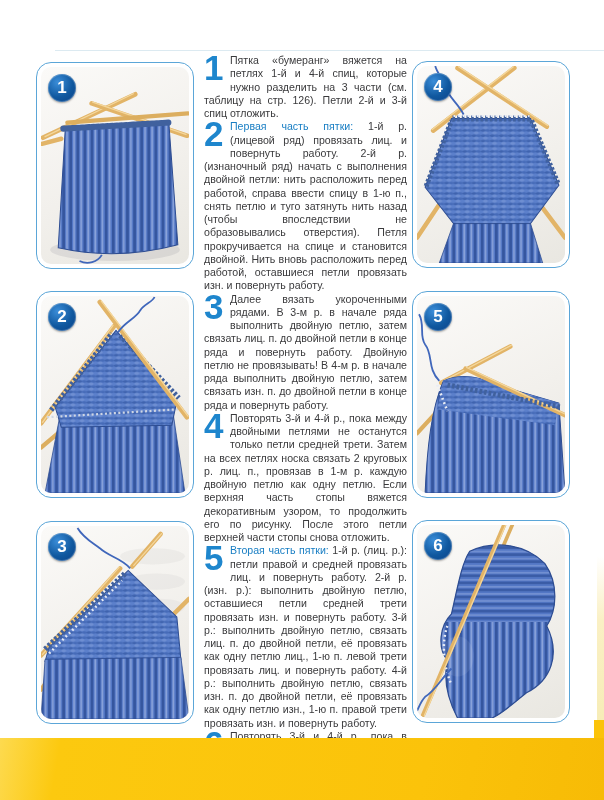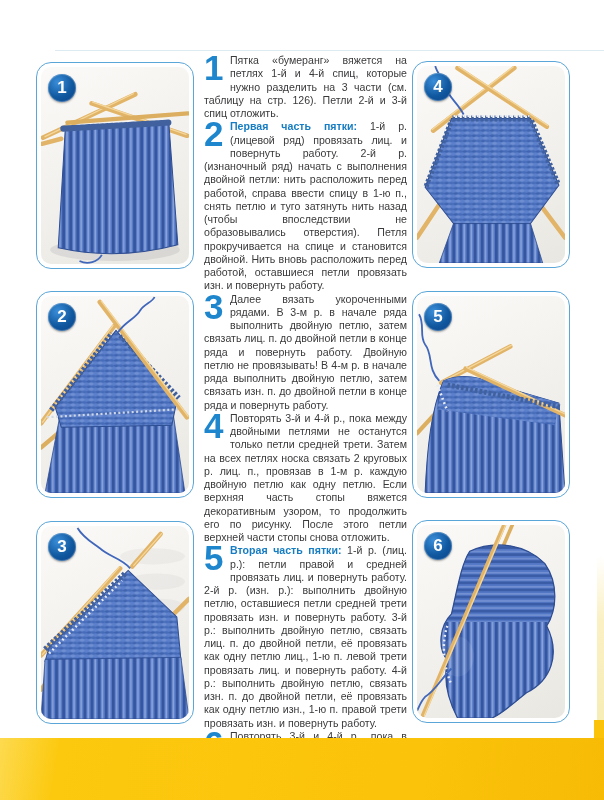--- a/index.html
+++ b/index.html
@@ -19,21 +19,21 @@
          background:radial-gradient(circle at 35% 30%,#3b8ed9 0%,#10589f 55%,#0a4187 100%);
          color:#ffffff;font-size:17px;font-weight:bold;line-height:28px;text-align:center;
          box-shadow:0 1px 2px rgba(0,0,0,.35), inset 0 0 0 1px rgba(255,255,255,.22);}
 
   
   .text-col{position:absolute;left:204px;top:54px;width:203px;color:#3a3a3c;
             font-size:10.6px;line-height:13.25px;text-align:justify;}
   .step{margin:0;}
   .dropnum{float:left;clear:left;width:23px;font-size:35px;line-height:26px;font-weight:bold;
            color:#1e86cd;margin:1px 3px 0 0;text-align:left;}
-  .lead{color:#177dc3;font-weight:bold;}
+  .lead{color:#177dc3;font-weight:normal;}
 
   
   .yellow-bar{position:absolute;left:0;top:738px;width:604px;height:62px;
               background:linear-gradient(100deg,#fdda4f 0%,#fcc90f 10%,#fbc30a 70%,#f7bb06 100%);}
   .right-stripe{position:absolute;right:0;top:556px;width:7px;height:184px;
                 background:linear-gradient(to bottom,rgba(250,240,196,0) 0%,#faf0c4 35%,#f6ecb4 100%);}
   .right-corner{position:absolute;right:0;top:720px;width:10px;height:22px;background:#fbc30a;}
 </style>
 </head>
 <body>

